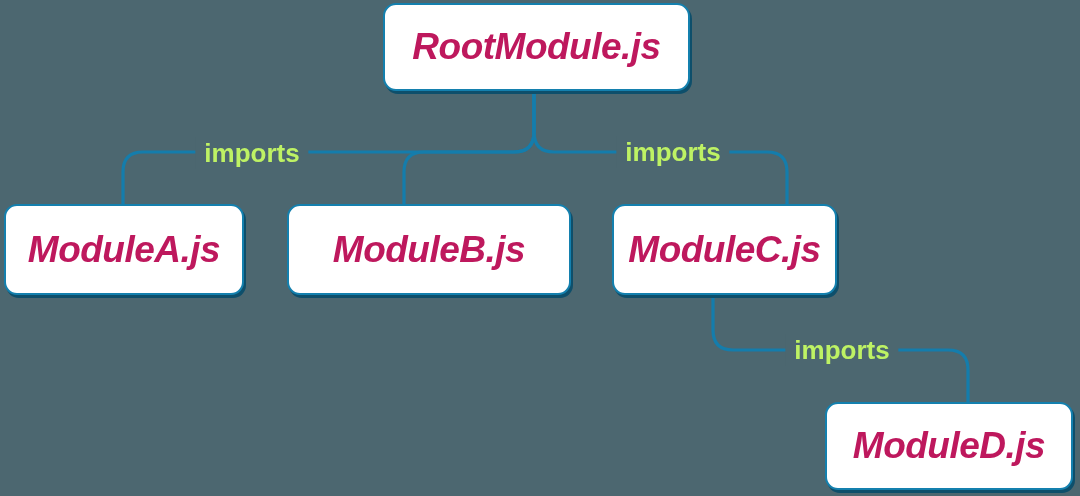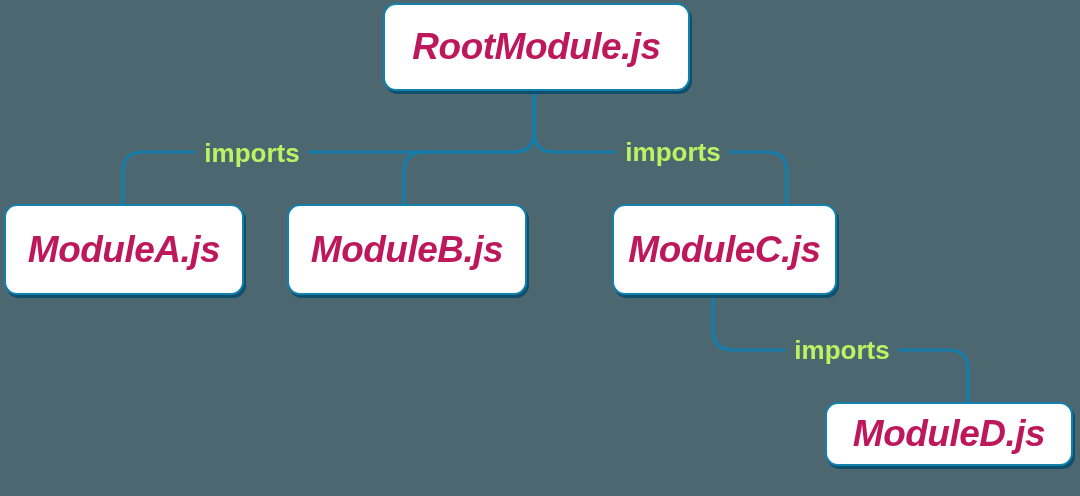--- a/index.html
+++ b/index.html
@@ -78,25 +78,25 @@
   <span class="edge-label" style="left:842px; top:350px">imports</span>
 
   <div class="node" style="left:383px; top:3px; width:307px; height:88px">
     <span>RootModule.js</span>
   </div>
 
   <div class="node" style="left:4px; top:204px; width:240px; height:91px">
     <span>ModuleA.js</span>
   </div>
 
-  <div class="node" style="left:287px; top:204px; width:240px; height:91px">
+  <div class="node" style="left:287px; top:204px; width:284px; height:91px">
     <span>ModuleB.js</span>
   </div>
 
   <div class="node" style="left:612px; top:204px; width:225px; height:91px">
     <span>ModuleC.js</span>
   </div>
 
-  <div class="node" style="left:825px; top:402px; width:248px; height:64px">
+  <div class="node" style="left:825px; top:402px; width:248px; height:88px">
     <span>ModuleD.js</span>
   </div>
 
 </div>
 
 </body></html>

